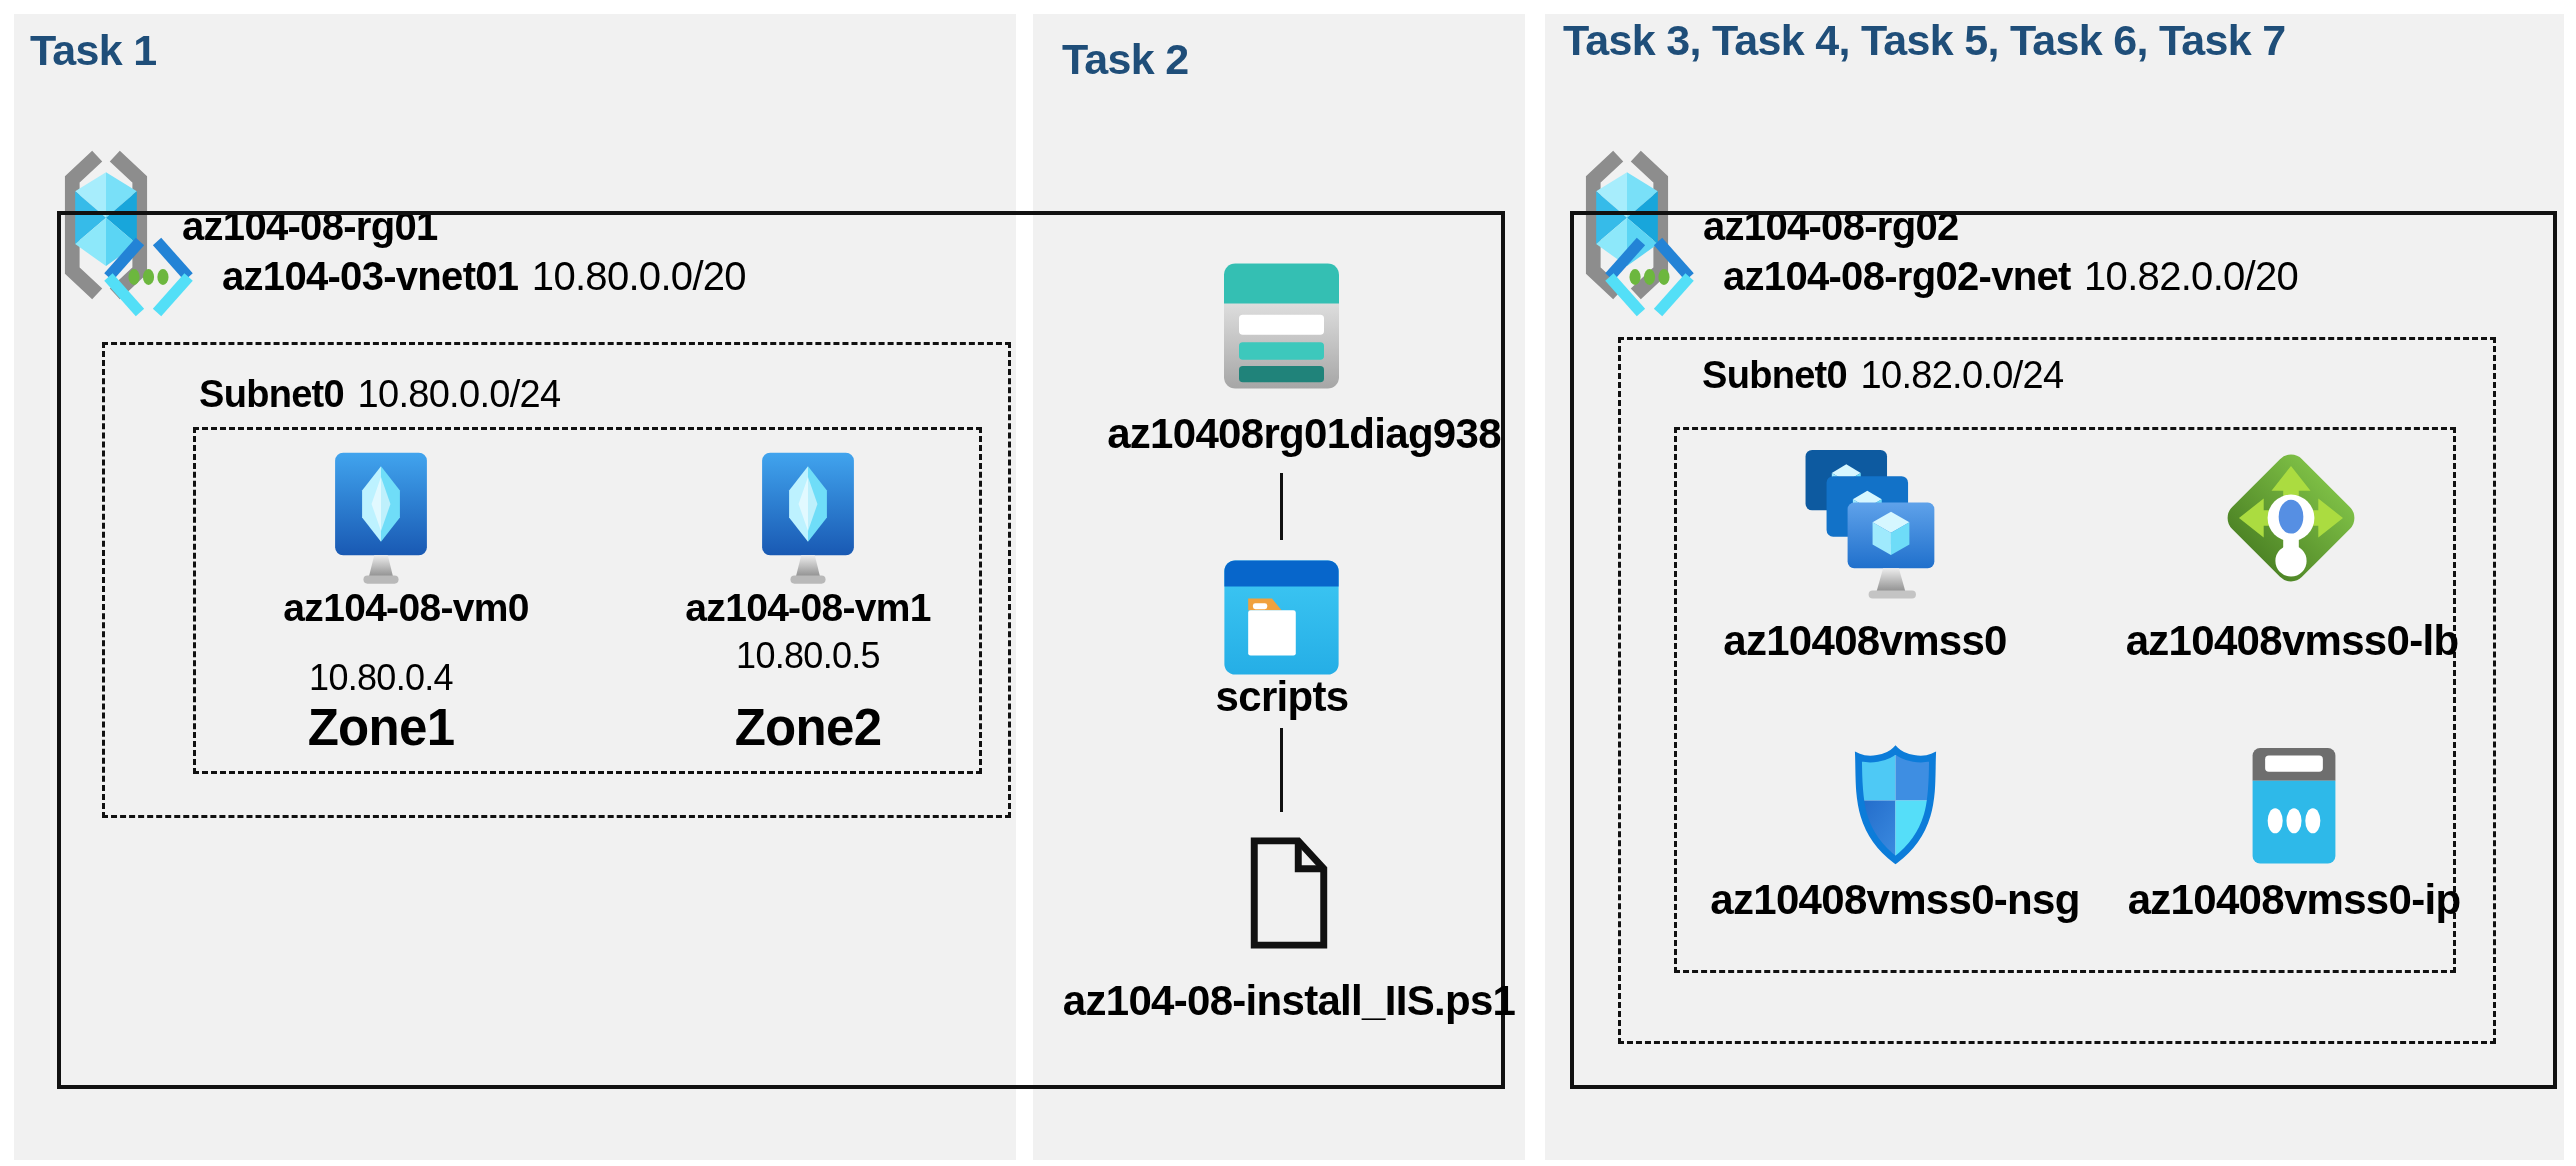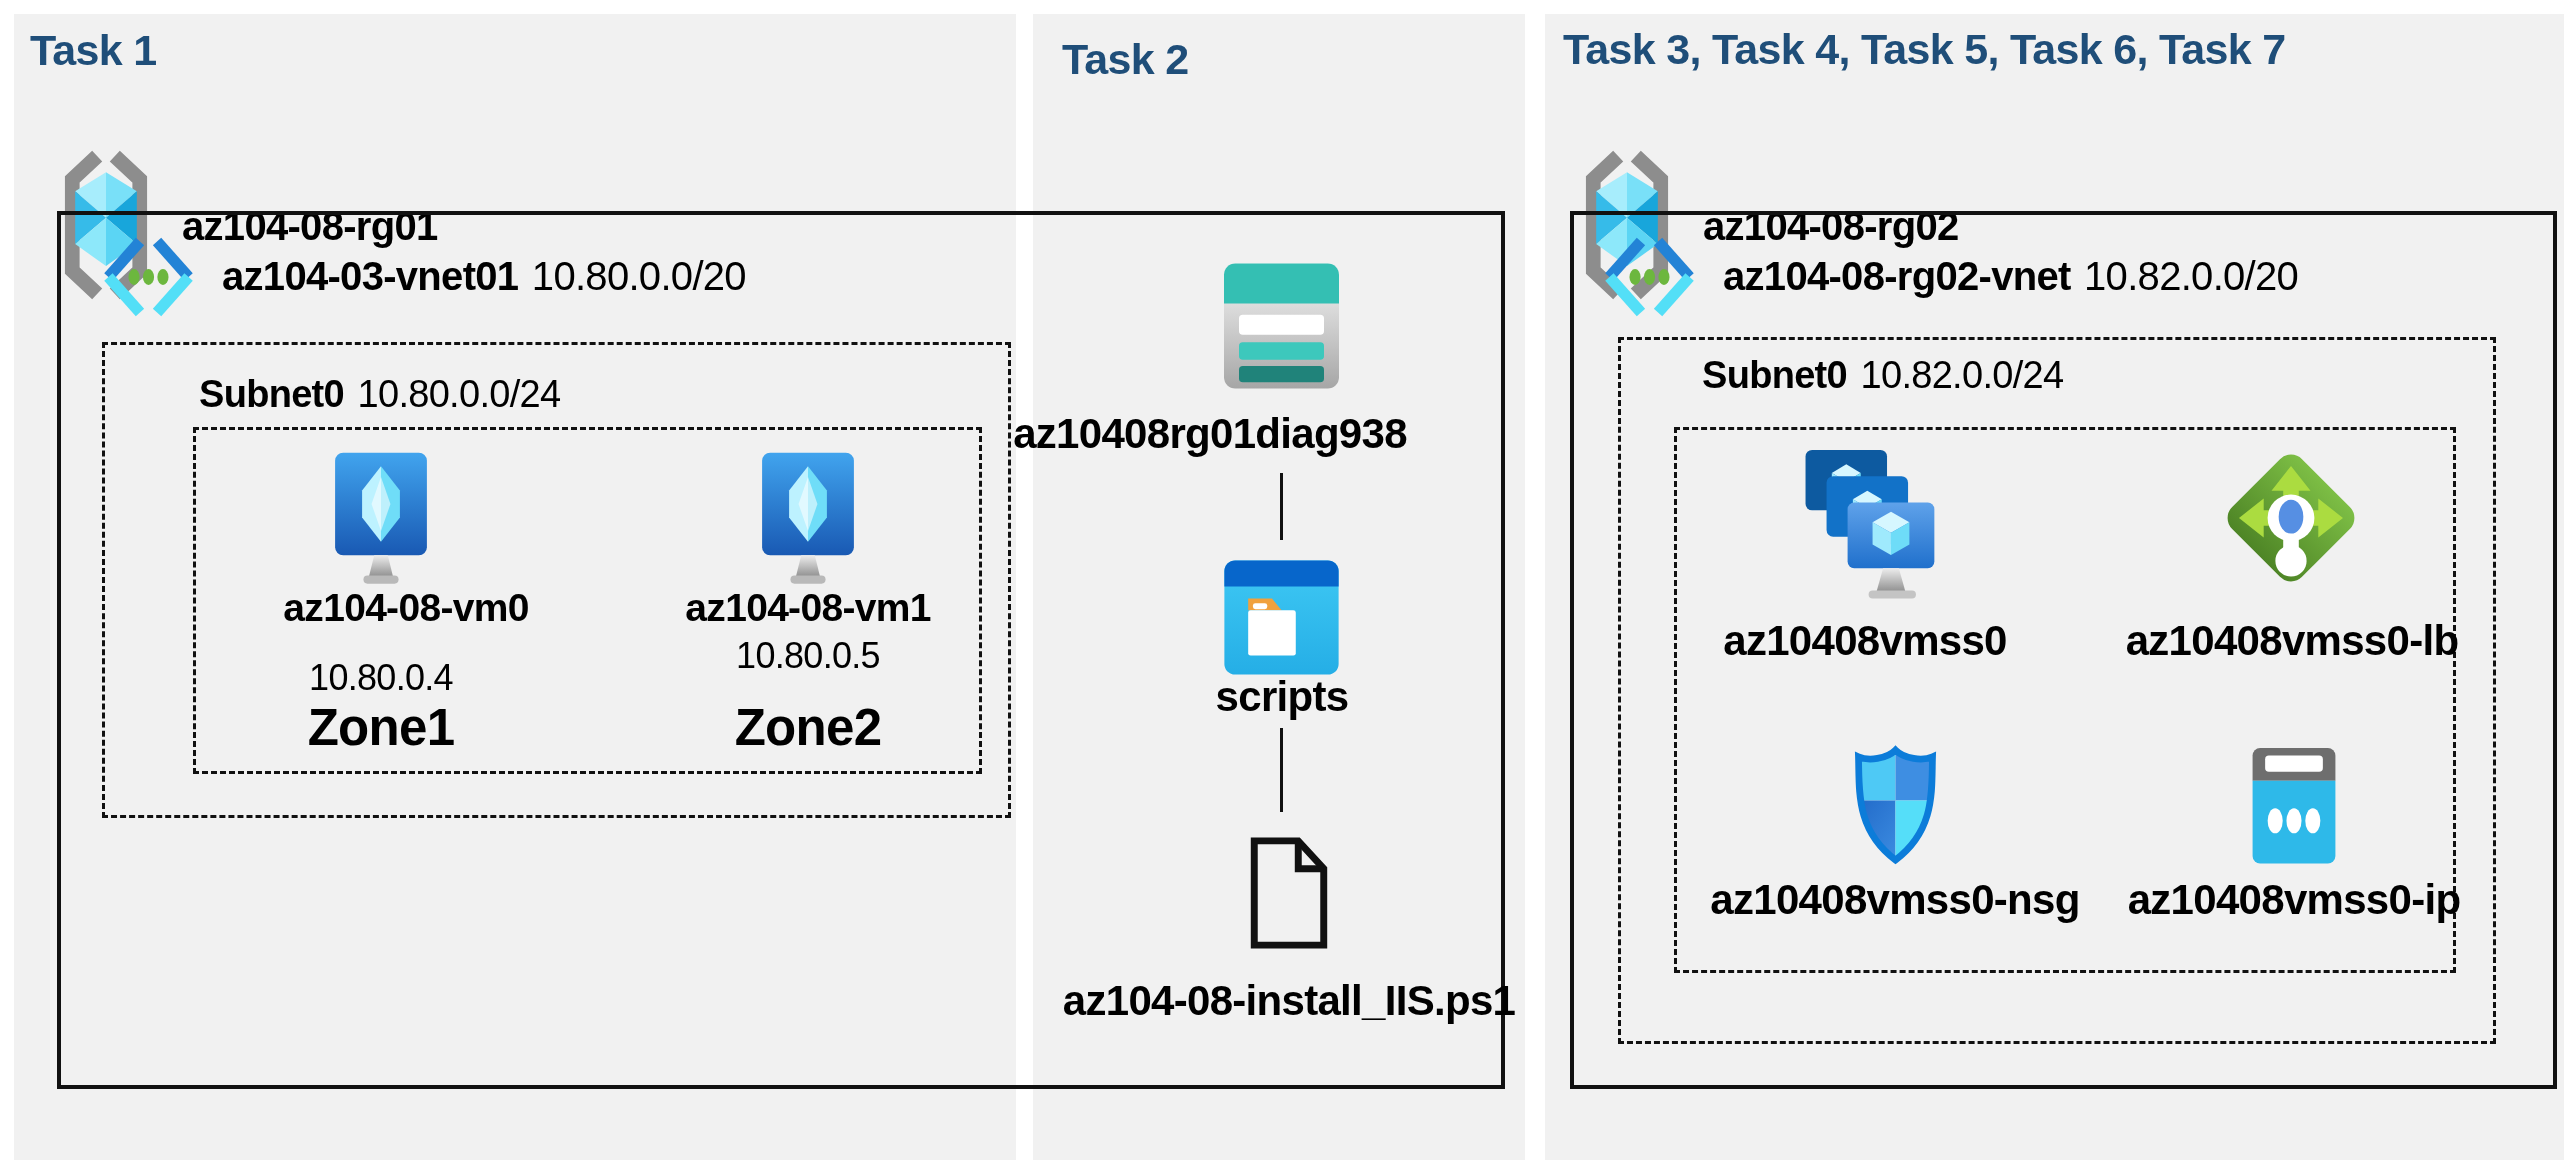--- a/index.html
+++ b/index.html
@@ -64,21 +64,21 @@
 </svg>
 
 <div class="canvas">
 
   <div class="panel" style="left:13.5px;width:1002px;"></div>
   <div class="panel" style="left:1033px;width:492px;"></div>
   <div class="panel" style="left:1545px;width:1019px;"></div>
 
   <div class="task-header" style="left:30px;top:26px;">Task 1</div>
   <div class="task-header" style="left:1062px;top:35px;">Task 2</div>
-  <div class="task-header" style="left:1563px;top:25px;">Task 3, Task 4, Task 5, Task 6, Task 7</div>
+  <div class="task-header" style="left:1563px;top:16px;">Task 3, Task 4, Task 5, Task 6, Task 7</div>
 
   <div class="abs" style="left:62px;top:150px;">
     <svg width="88" height="150" viewBox="0 0 60 100">
       <path d="M24,3 L7,19 L7,81 L24,97" fill="none" stroke="#8D8D8D" stroke-width="10"></path>
       <path d="M36,3 L53,19 L53,81 L36,97" fill="none" stroke="#8D8D8D" stroke-width="10"></path>
       <polygon points="30,14 9,27 30,45" fill="#A7EDFC"></polygon>
       <polygon points="30,14 51,27 30,45" fill="#79E0F8"></polygon>
       <polygon points="9,27 9,63 30,45" fill="#36BBE9"></polygon>
       <polygon points="51,27 51,63 30,45" fill="#18A6DB"></polygon>
       <polygon points="9,63 30,78 30,45" fill="#8DE8FA"></polygon>
@@ -177,21 +177,21 @@
 
   <div class="abs" style="left:1219px;top:258px;">
     <svg width="125" height="136" viewBox="0 0 100 108">
       <rect x="4" y="4" width="92" height="100" rx="9" fill="url(#gStg)"></rect>
       <path d="M13,4 h74 a9,9 0 0 1 9,9 v23 h-92 v-23 a9,9 0 0 1 9,-9 z" fill="#34BFB3"></path>
       <rect x="16" y="45" width="68" height="16" rx="3" fill="#FFFFFF"></rect>
       <rect x="16" y="67" width="68" height="14" rx="3" fill="#3DC8BC"></rect>
       <rect x="16" y="86" width="68" height="13" rx="3" fill="#20837A"></rect>
     </svg>
   </div>
-  <div class="lbl center-label" style="left:1210px;top:413px;">az10408rg01diag938</div>
+  <div class="lbl center-label" style="left:1304px;top:413px;">az10408rg01diag938</div>
 
   <div class="connector" style="left:1280px;top:473px;height:67px;"></div>
 
   <div class="abs" style="left:1222px;top:558px;">
     <svg width="119" height="119" viewBox="0 0 100 100">
       <rect x="2" y="2" width="96" height="96" rx="9" fill="url(#gScr)"></rect>
       <path d="M11,2 h78 a9,9 0 0 1 9,9 v13 h-96 v-13 a9,9 0 0 1 9,-9 z" fill="#0766CB"></path>
       <path d="M22,34 h20 l8,10 h-28 z" fill="#F0A13E"></path>
       <rect x="26" y="38" width="12" height="5" rx="2" fill="#FFFFFF"></rect>
       <rect x="22" y="44" width="40" height="38" rx="2" fill="#FFFFFF"></rect>

